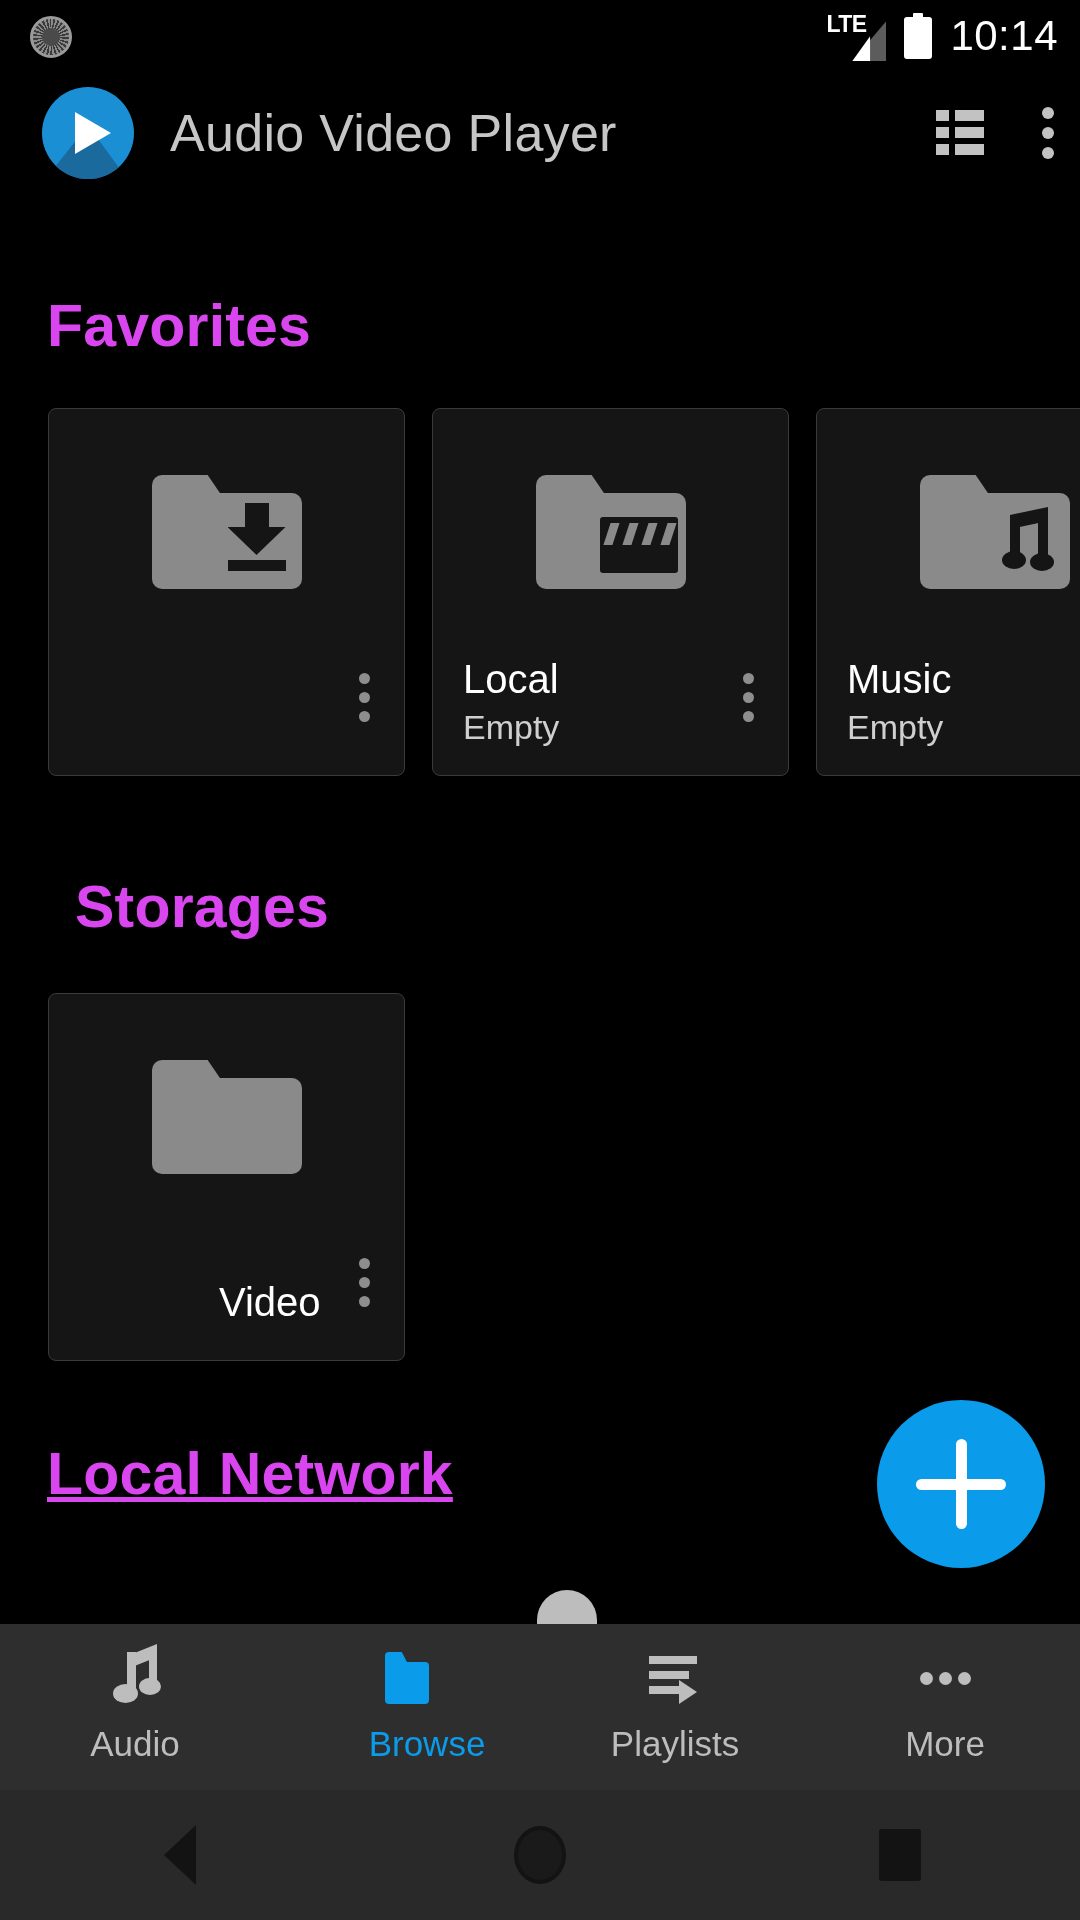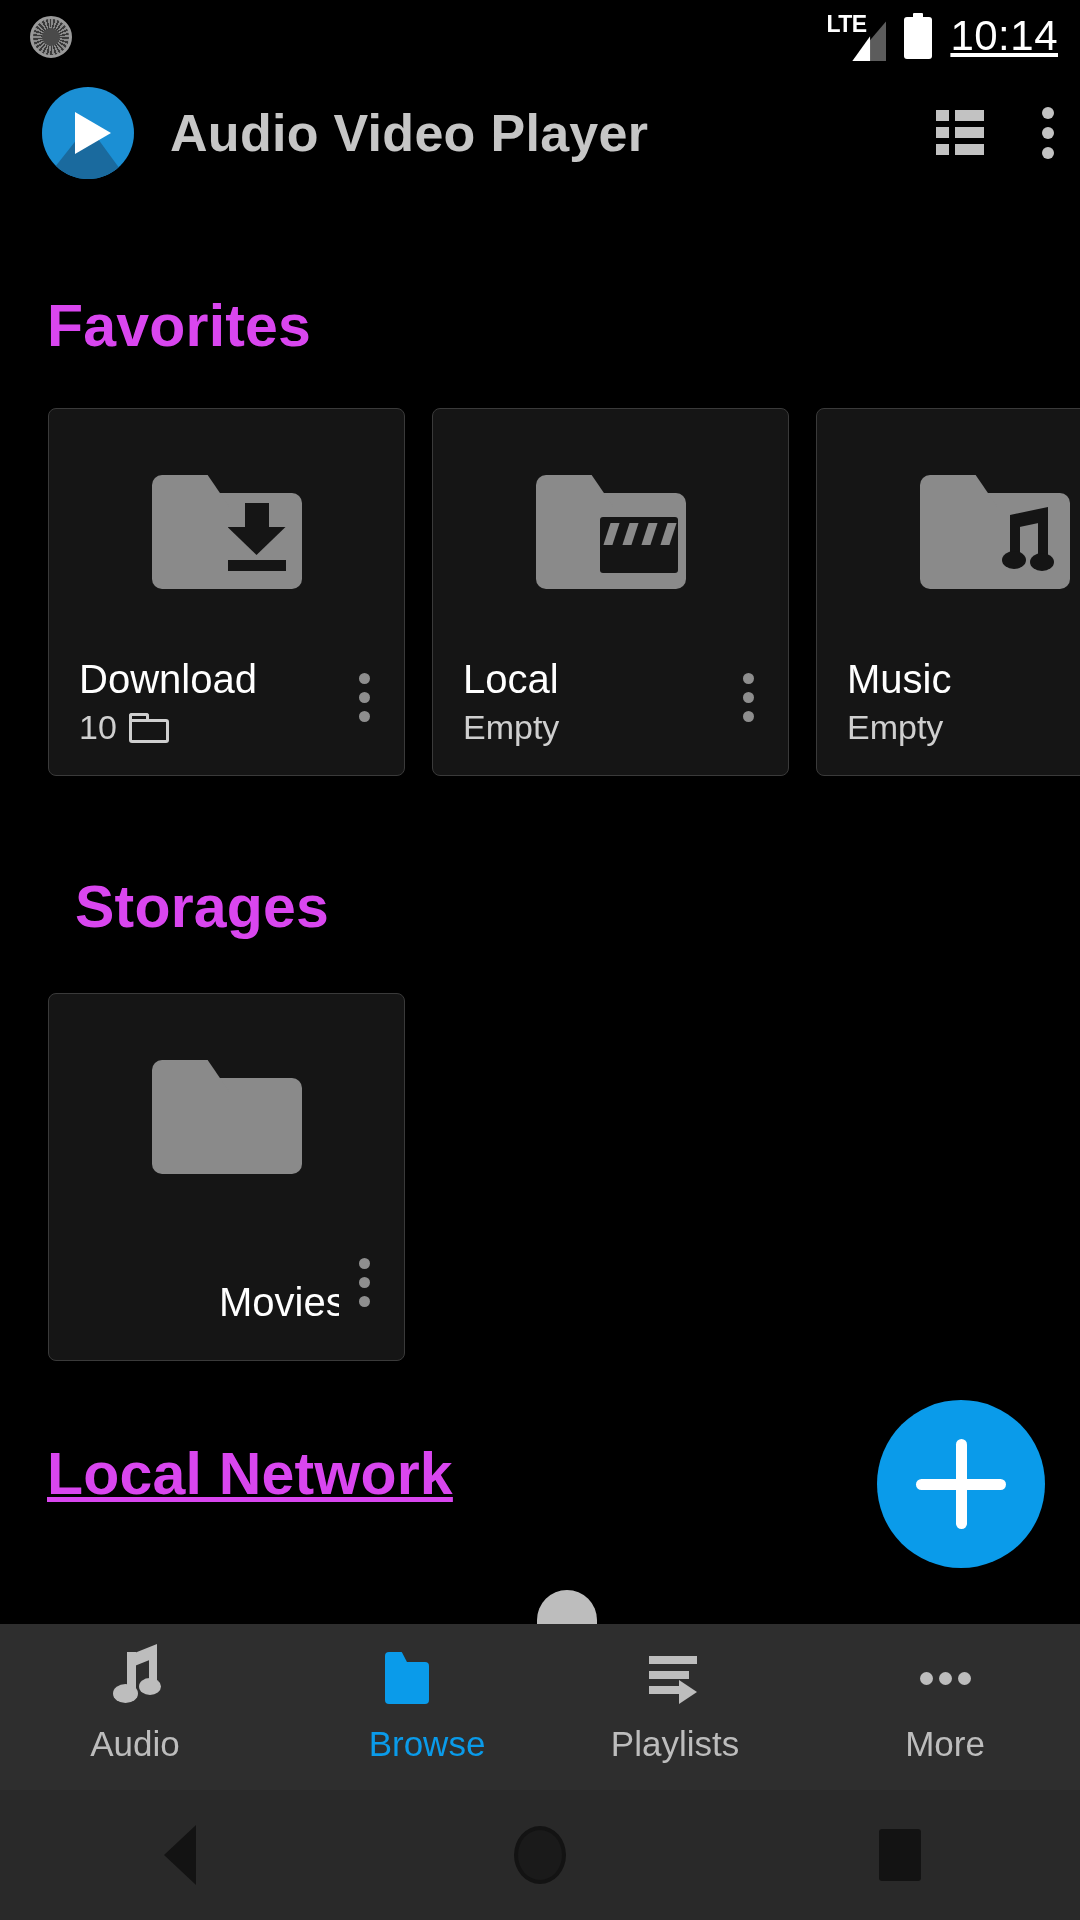--- a/index.html
+++ b/index.html
@@ -42,21 +42,21 @@
     clip-path:polygon(52% 38%,52% 100%,0 100%);
   }
   .battery { position:relative; width:28px; height:46px; }
   .battery::before{
     content:""; position:absolute; left:9px; top:0; width:10px; height:5px; background:#fff; border-radius:1px;
   }
   .battery::after{
     content:""; position:absolute; left:0; top:4px; width:28px; height:42px;
     background:#fff; border-radius:3px;
   }
-  .clock { font-size:42px; color:#fff; font-weight:400; letter-spacing:0.5px;text-decoration:underline; }
+  .clock { font-size:42px; color:#fff; font-weight:400; letter-spacing:0.5px; }
 
   
   .appbar { position:absolute; top:78px; left:0; width:1080px; height:110px; display:flex; align-items:center; }
   .applogo { position:relative; margin-left:42px; width:92px; height:92px; flex:0 0 auto; }
   .applogo .circ {
     position:absolute; inset:0; border-radius:50%;
     background:#1b8fd4;
   }
   .applogo .shadow {
     position:absolute; inset:0; border-radius:50%; overflow:hidden;
@@ -67,21 +67,21 @@
     clip-path:polygon(0 100%, 52% 6%, 100% 100%);
   }
   .applogo .tri {
     position:absolute; left:33px; top:25px;
     width:0; height:0;
     border-top:21px solid transparent;
     border-bottom:21px solid transparent;
     border-left:36px solid #ffffff;
   }
   .apptitle {
-    margin-left:36px; font-size:52px; color:#c6c6c6; font-weight:700; letter-spacing:0.3px;
+    margin-left:36px; font-size:52px; color:#c6c6c6; font-weight:400; letter-spacing:0.3px;
     white-space:nowrap;
   }
   .appbar-actions { position:absolute; right:26px; top:0; height:110px; display:flex; align-items:center; gap:58px; }
   .ic-listview { position:relative; width:48px; height:46px; }
   .ic-listview span { position:absolute; left:0; height:11px; background:#c2c2c2; }
   .ic-listview .s { width:13px; }
   .ic-listview .l { left:19px; width:29px; }
   .ic-listview .r1 { top:0; } .ic-listview .r2 { top:17px; } .ic-listview .r3 { top:34px; }
   .ic-overflow { position:relative; width:12px; height:52px; }
   .ic-overflow i { position:absolute; left:0; width:12px; height:12px; border-radius:50%; background:#c2c2c2; }
@@ -265,30 +265,20 @@
     <div class="card">
       <div class="card-icon">
         <div class="folder fi-download">
           <div class="body"></div>
             <div class="tab"></div>
           <div class="arrow">
               <div class="stem"></div>
               <div class="head"></div>
             </div>
           <div class="bar"></div>
-        </div>
-      </div>
-      <div class="card-text">
-        <div class="card-title">Download</div>
-        <div class="card-sub">
-          <span>10</span>
-          <span class="mini-folder">
-              <span class="mb"></span>
-              <span class="mt"></span>
-            </span>
         </div>
       </div>
       <div class="card-menu">
           <i></i>
           <i></i>
           <i></i>
         </div>
     </div>
 
     <div class="card">
@@ -347,21 +337,21 @@
   <div class="carousel" id="stor-row">
     <div class="card">
       <div class="card-icon">
         <div class="folder">
           <div class="body"></div>
             <div class="tab"></div>
         </div>
       </div>
       <div class="marquee-row">
 
-        <span class="m2">Movies</span>
+        <span class="m2">Video</span>
       </div>
       <div class="card-menu">
           <i></i>
           <i></i>
           <i></i>
         </div>
     </div>
   </div>
 
   <div class="section-title" id="t-network">Local Network</div>

